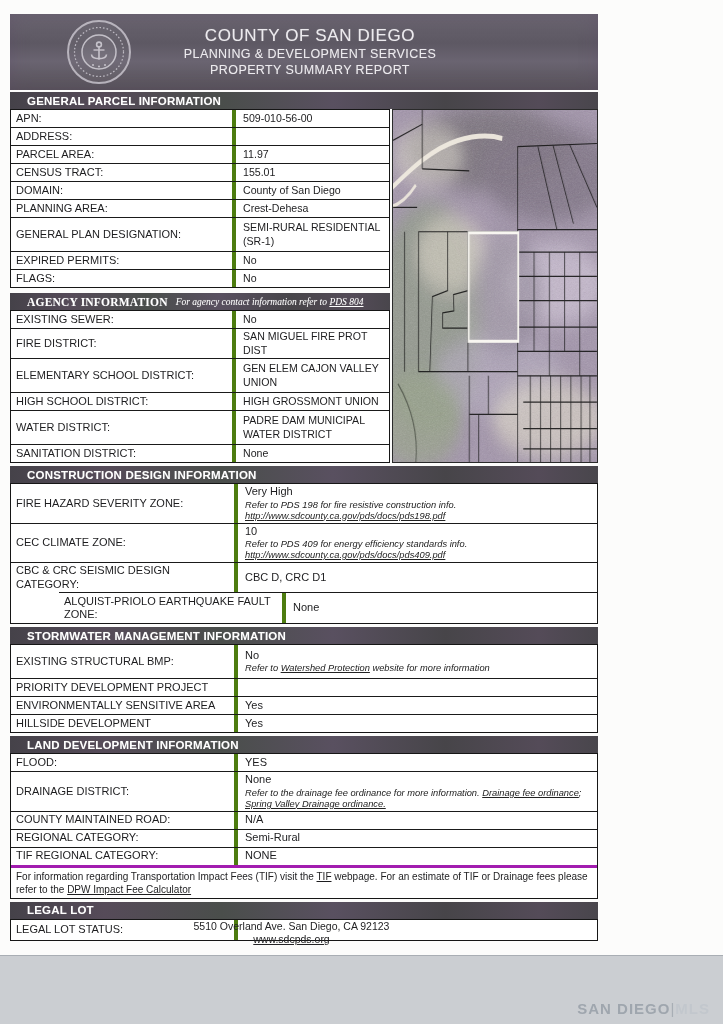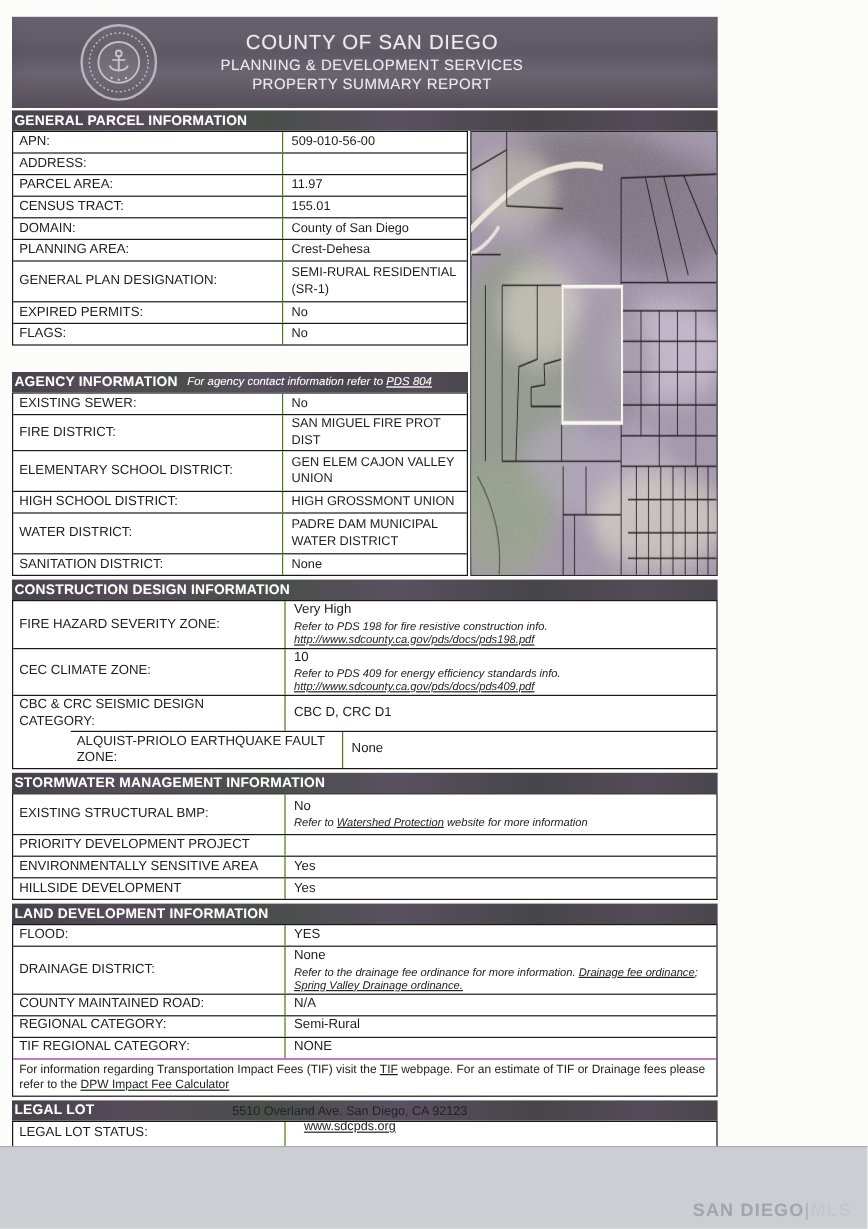--- a/index.html
+++ b/index.html
@@ -17,51 +17,51 @@
     background:linear-gradient(180deg,#6b6671 0%,#5d5863 38%,#6a6471 62%,#575259 100%);
     box-shadow:inset 0 0 18px rgba(90,70,100,.35);
   }
   .seal{margin-left:56px;flex:0 0 auto;opacity:.85;}
   .titles{flex:1;text-align:center;color:#eceaee;margin-right:110px;}
   .t1{font-size:17px;letter-spacing:.6px;line-height:20px;text-shadow:0 0 1px rgba(255,255,255,.35);}
   .t2,.t3{font-size:12.5px;letter-spacing:.4px;line-height:16px;text-shadow:0 0 1px rgba(255,255,255,.3);}
 
   
   .bar{
-    margin-top:3px;height:17px;display:flex;align-items:center;padding:0 2px;
+    margin-top:3px;height:17px;display:flex;align-items:center;padding:0 17px;
     color:#fff;font-size:11.5px;font-weight:700;letter-spacing:.2px;
     background:linear-gradient(90deg,#454249 0%,#564b59 16%,#4a4e4b 36%,#595060 55%,#474549 74%,#544b58 90%,#49464c 100%);
     text-shadow:0 0 1px rgba(255,255,255,.25);
   }
   .bar.first{margin-top:2px;}
   .bar-note{font-weight:400;font-style:italic;font-size:9.5px;margin-left:8px;letter-spacing:0;}
   .bar-note .lnk{text-decoration:underline;}
 
   
   .tbl{border:1px solid #161616;background:#fff;}
   .tr{display:flex;align-items:stretch;min-height:17px;border-top:1px solid #1a1a1a;}
   .tr:first-child{border-top:none;}
-  .td-l{width:227px;flex:0 0 auto;border-right:1px solid #4d7c0f;padding:1px 5px;
+  .td-l{width:227px;flex:0 0 auto;border-right:4px solid #4d7c0f;padding:1px 5px;
         display:flex;align-items:center;font-size:11px;line-height:13.5px;box-sizing:border-box;}
   .td-v{flex:1;padding:1px 7px;display:flex;flex-direction:column;justify-content:center;
         font-size:11px;line-height:13.5px;}
   .narrow .td-l{width:225px;}
   .narrow .td-v{font-size:10.6px;}
   .h33{min-height:33px;} .h30{min-height:30px;margin-left:48px;} .h20{min-height:20px;justify-content:space-between;}
   .note{font-size:9.3px;font-style:italic;line-height:11px;color:#222;margin-top:1px;}
   .lnk{text-decoration:underline;cursor:pointer;}
-  .note-row{border-top:1px solid #a21caf;padding:2px 5px;font-size:10px;line-height:13px;min-height:27px;box-sizing:border-box;}
+  .note-row{border-top:3px solid #a21caf;padding:2px 5px;font-size:10px;line-height:13px;min-height:27px;box-sizing:border-box;}
 
   
   .split{display:flex;align-items:stretch;}
   .left-col{width:380px;flex:0 0 auto;}
   .left-col .tbl{width:380px;box-sizing:border-box;}
   .map{flex:1;margin-left:2px;border:1px solid #2a2a2a;box-sizing:border-box;overflow:hidden;background:#a294ab;}
   .map svg{display:block;width:100%;height:100%;}
-  .agency-bar{margin-top:22px;}
+  .agency-bar{margin-top:5px;font-family:Liberation Serif, serif;}
 
   
   .footer{position:absolute;left:10px;top:920px;width:703px;display:flex;font-size:10.5px;line-height:13px;color:#232325;}
   .f-left{width:200px;}
   .f-center{flex:1;text-align:center;}
   .f-right{width:140px;text-align:center;margin-top:45px;}
   .f-url{text-decoration:underline;}
 
   
   .scan-bottom{position:absolute;left:0;top:955px;width:723px;height:69px;

